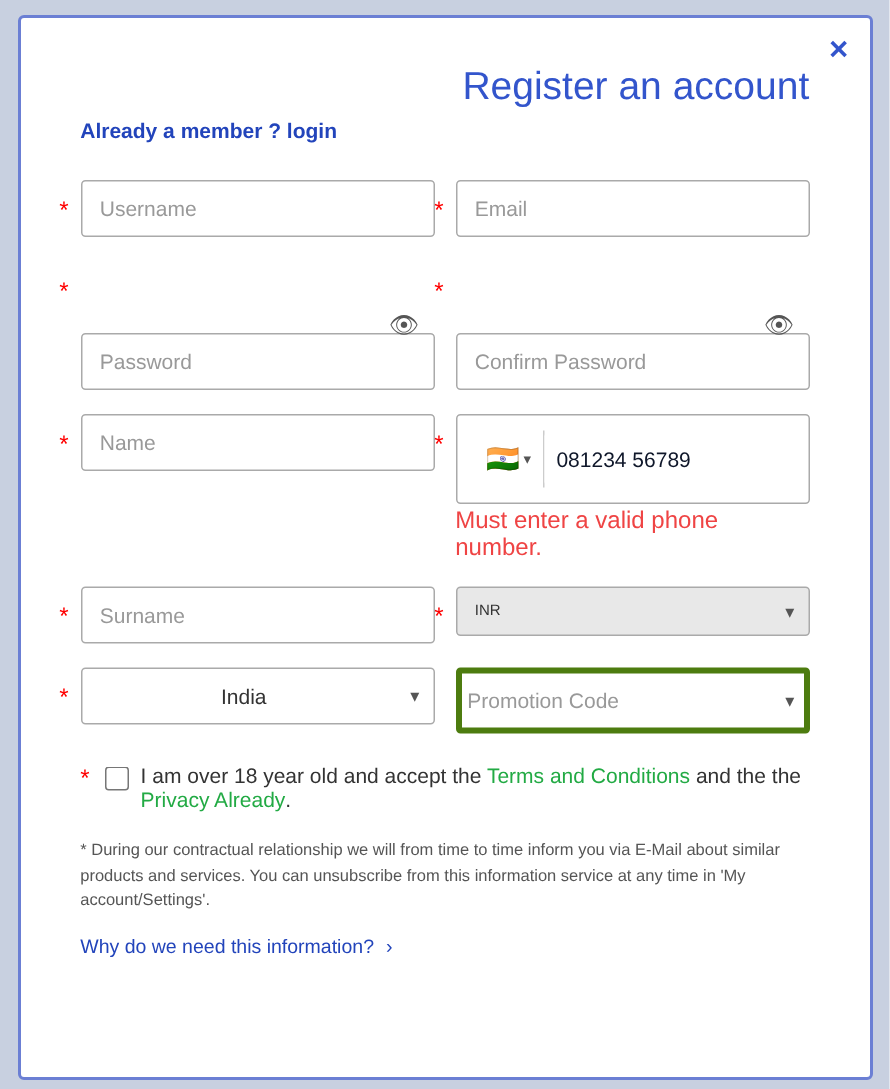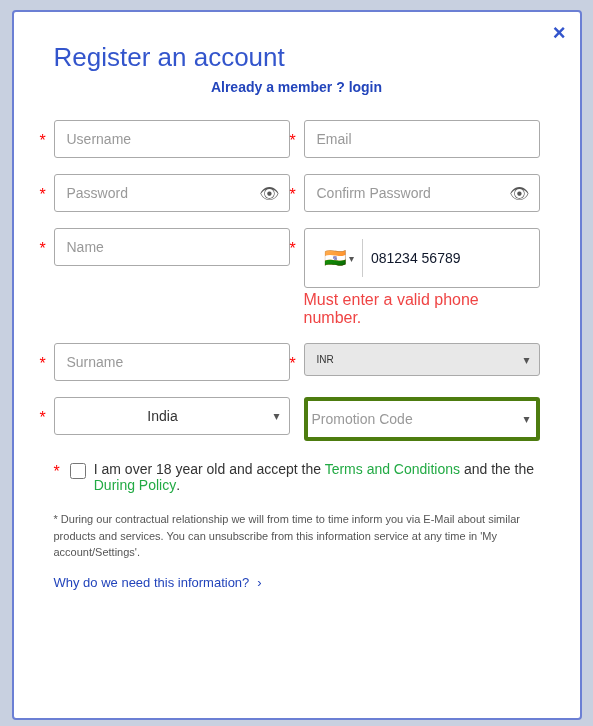--- a/index.html
+++ b/index.html
@@ -25,29 +25,28 @@
       position: absolute;
       top: 10px;
       right: 14px;
       font-size: 22px;
       color: #3355cc;
       cursor: pointer;
       font-weight: bold;
       line-height: 1;
     }
     .title {
-      text-align: left;
+      text-align: right;
       color: #3355cc;
       font-size: 26px;
       font-weight: normal;
       margin-bottom: 6px;
       margin-top: 10px;
     }
     .subtitle {
-      text-align: center;
       color: #2244bb;
       font-size: 14px;
       font-weight: bold;
       margin-bottom: 25px;
     }
     .subtitle a {
       color: #2244bb;
       text-decoration: none;
     }
     .form-grid {
@@ -77,20 +76,21 @@
       outline: none;
     }
     .field-wrap input::placeholder {
       color: #999;
     }
     .password-field {
       position: relative;
     }
     .password-field input {
       padding-right: 36px;
+      margin-top: 48px;
     }
     .eye-icon {
       position: absolute;
       right: 10px;
       top: 50%;
       transform: translateY(-50%);
       cursor: pointer;
       color: #555;
       font-size: 16px;
     }
@@ -344,21 +344,21 @@
       </div>
     </div>
 
   </div>
 
   
   <div class="checkbox-row">
     <span class="required-star" style="position:static;margin-top:2px;">*</span>
     <input type="checkbox" style="">
     <span>
-      <span>I am over 18 year old and accept the </span><a href="#" class="link-green">Terms and Conditions</a><span> and the </span>the<br><a href="#" class="privacy-link">During Policy</a><span>.</span>
+      <span>I am over 18 year old and accept the </span><a href="#" class="link-green">Terms and Conditions</a><span> and the </span>the<br><a href="#" class="privacy-link">Privacy Already</a><span>.</span>
     </span>
   </div>
 
   <div class="disclaimer">* During our contractual relationship we will from time to time inform you via E-Mail about similar products and services. You can unsubscribe from this information service at any time in 'My account/Settings'.</div>
 
   <a href="#" class="why-link">
     <span>Why do we need this information?</span>
     <span>›</span>
   </a>
 

